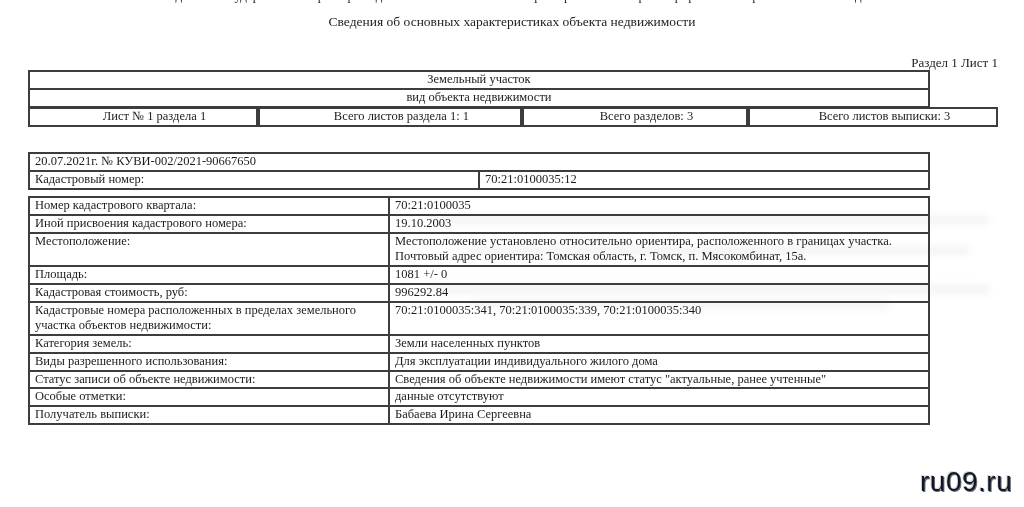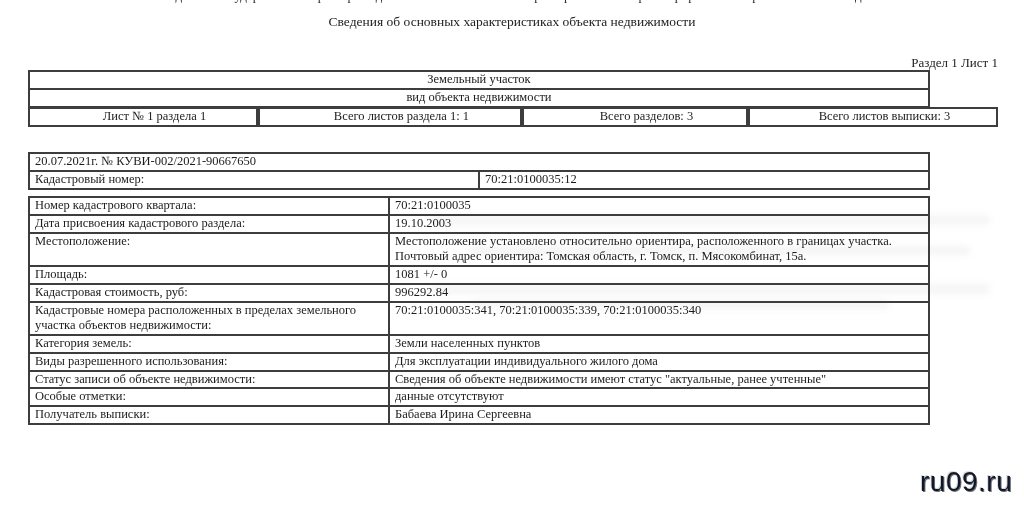--- a/index.html
+++ b/index.html
@@ -133,21 +133,21 @@
   <div class="scan-artifact sa3"></div>
   <div class="scan-artifact sa4"></div>
 
   <table class="tbl tbl-d">
     <tbody>
         <tr class="row-h1">
       <td class="col-label">Номер кадастрового квартала:</td>
       <td>70:21:0100035</td>
     </tr>
     <tr class="row-h1">
-      <td class="col-label">Дата присвоения кадастрового раздела:</td>
+      <td class="col-label">Иной присвоения кадастрового номера:</td>
       <td>19.10.2003</td>
     </tr>
     <tr class="row-h2">
       <td class="col-label">Местоположение:</td>
       <td>Местоположение установлено относительно ориентира, расположенного в границах участка. Почтовый адрес ориентира: Томская область, г. Томск, п. Мясокомбинат, 15а.</td>
     </tr>
     <tr class="row-h1">
       <td class="col-label">Площадь:</td>
       <td>1081 +/- 0</td>
     </tr>

